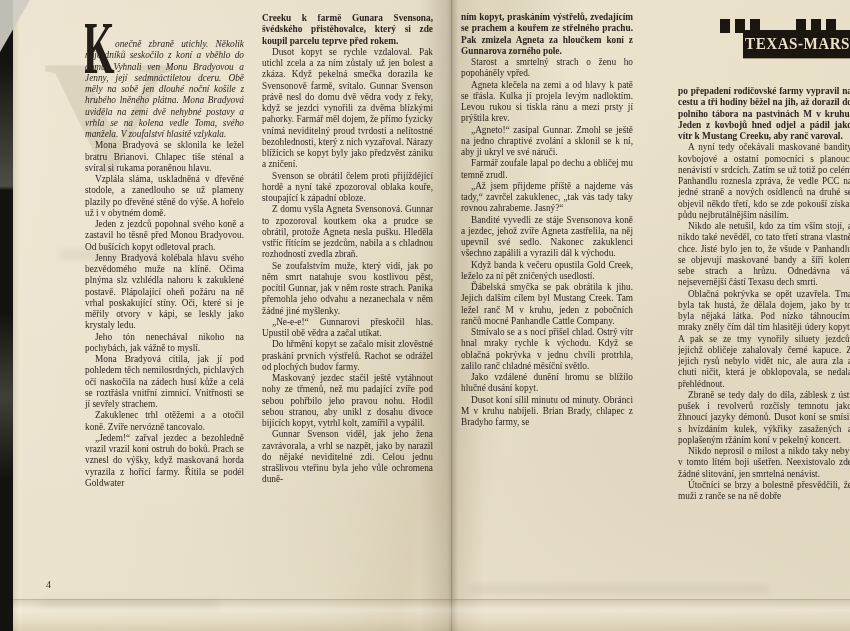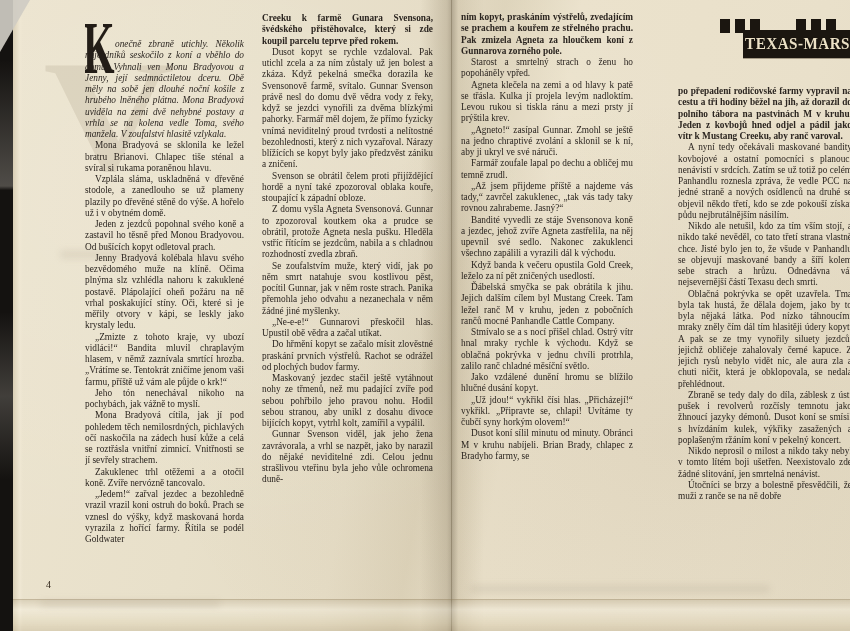--- a/index.html
+++ b/index.html
@@ -72,21 +72,20 @@
   <div class="ghost-smudge smudge-3"></div>
 
   <div class="col col-l1">
     <span class="dropcap" data-bind="scan.left_page.drop_cap">K</span>
     <p class="opening" data-bind="scan.left_page.opening_paragraph">onečně zbraně utichly. Několik nájezdníků seskočilo z koní a vběhlo do domu. Vyhnali ven Monu Bradyovou a Jenny, její sedmnáctiletou dceru. Obě měly na sobě jen dlouhé noční košile z hrubého lněného plátna. Mona Bradyová uviděla na zemi dvě nehybné postavy a vrhla se na kolena vedle Toma, svého manžela. V zoufalství hlasitě vzlykala.</p>
     <div data-bind-list="scan.left_page.col1_paragraphs">
         <p>Mona Bradyová se sklonila ke ležel bratru Brianovi. Chlapec tiše sténal a svíral si rukama poraněnou hlavu.</p>
         <p>Vzplála sláma, uskladněná v dřevěné stodole, a zanedlouho se už plameny plazily po dřevěné stěně do výše. A hořelo už i v obytném domě.</p>
         <p>Jeden z jezdců popohnal svého koně a zastavil ho těsně před Monou Bradyovou. Od bušících kopyt odletoval prach.</p>
         <p>Jenny Bradyová kolébala hlavu svého bezvědomého muže na klíně. Očima plnýma slz vzhlédla nahoru k zakuklené postavě. Plápolající oheň požáru na ně vrhal poskakující stíny. Oči, které si je měřily otvory v kápi, se leskly jako krystaly ledu.</p>
-        <p>„Zmizte z tohoto kraje, vy ubozí vidláci!“ Bandita mluvil chraplavým hlasem, v němž zaznívala smrtící hrozba. „Vrátíme se. Tentokrát zničíme jenom vaši farmu, příště už vám ale půjde o krk!“</p>
         <p>Jeho tón nenechával nikoho na pochybách, jak vážně to myslí.</p>
         <p>Mona Bradyová cítila, jak jí pod pohledem těch nemilosrdných, pichlavých očí naskočila na zádech husí kůže a celá se roztřásla vnitřní zimnicí. Vnitřnosti se jí sevřely strachem.</p>
         <p>Zakuklenec trhl otěžemi a a otočil koně. Zvíře nervózně tancovalo.</p>
         <p>„Jedem!“ zařval jezdec a bezohledně vrazil vrazil koni ostruh do boků. Prach se vznesl do výšky, když maskovaná horda vyrazila z hořící farmy. Řítila se podél Goldwater</p>
       </div>
   </div>
 
   <div class="col col-l2 no-indent">
     <div data-bind-list="scan.left_page.col2_paragraphs">
         <p>Creeku k farmě Gunara Svensona, švédského přistěhovalce, který si zde koupil parcelu teprve před rokem.</p>
@@ -109,21 +108,20 @@
         <p>Starost a smrtelný strach o ženu ho popoháněly vpřed.</p>
         <p>Agneta klečela na zemi a od hlavy k patě se třásla. Kulka jí projela levým nadloktím. Levou rukou si tiskla ránu a mezi prsty jí prýštila krev.</p>
         <p>„Agneto!“ zasípal Gunnar. Zmohl se ještě na jedno chraptivé zvolání a sklonil se k ní, aby ji ukryl ve své náruči.</p>
         <p>Farmář zoufale lapal po dechu a obličej mu temně zrudl.</p>
         <p>„Až jsem přijdeme příště a najdeme vás tady,“ zavrčel zakuklenec, „tak vás tady taky rovnou zahrabeme. Jasný?“</p>
         <p>Bandité vyvedli ze stáje Svensonova koně a jezdec, jehož zvíře Agneta zastřelila, na něj upevnil své sedlo. Nakonec zakuklenci všechno zapálili a vyrazili dál k východu.</p>
         <p>Když banda k večeru opustila Gold Creek, leželo za ní pět zničených usedlostí.</p>
         <p>Ďábelská smyčka se pak obrátila k jihu. Jejich dalším cílem byl Mustang Creek. Tam ležel ranč M v kruhu, jeden z pobočních rančů mocné Panhandle Cattle Company.</p>
         <p>Stmívalo se a s nocí přišel chlad. Ostrý vítr hnal mraky rychle k východu. Když se oblačná pokrývka v jednu chvíli protrhla, zalilo ranč chladné měsíční světlo.</p>
         <p>Jako vzdálené dunění hromu se blížilo hlučné dusání kopyt.</p>
-        <p>„Už jdou!“ vykřikl čísi hlas. „Přicházejí!“ vykřikl. „Připravte se, chlapi! Uvítáme ty čubčí syny horkým olovem!“</p>
         <p>Dusot koní sílil minutu od minuty. Obránci M v kruhu nabíjeli. Brian Brady, chlapec z Bradyho farmy, se</p>
       </div>
   </div>
 
   <div class="logo">
     <div class="tooth tooth-left"></div>
     <div class="tooth tooth-right"></div>
     <div class="banner">
       <span data-bind="scan.logo_text">TEXAS-MARSHAL</span>
     </div>

